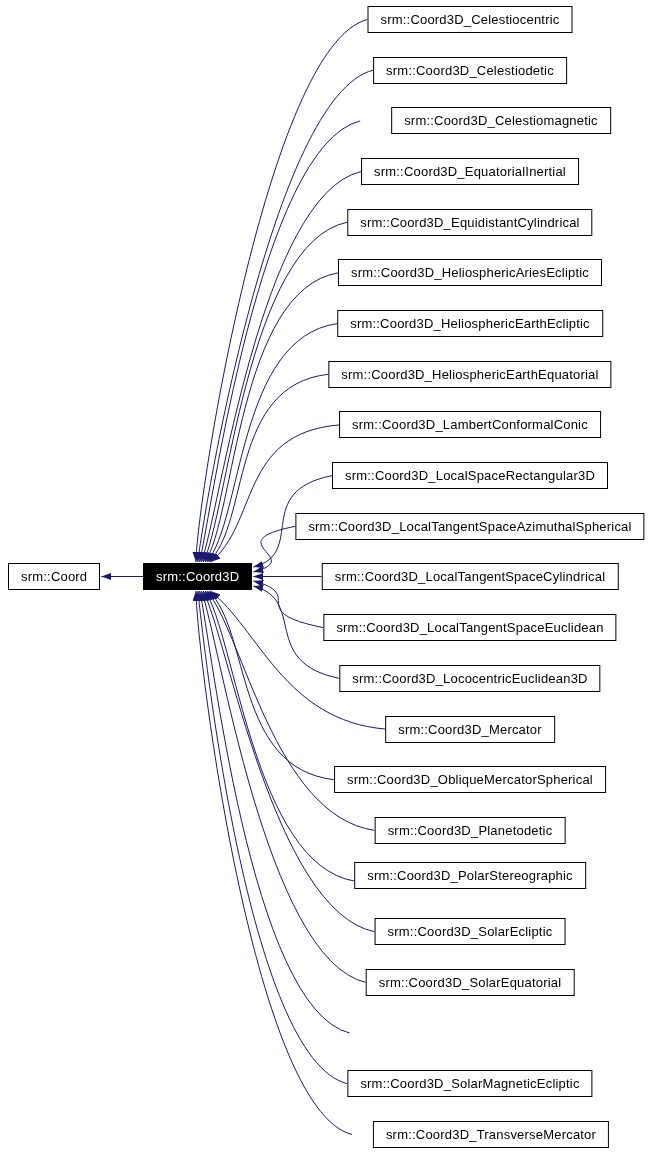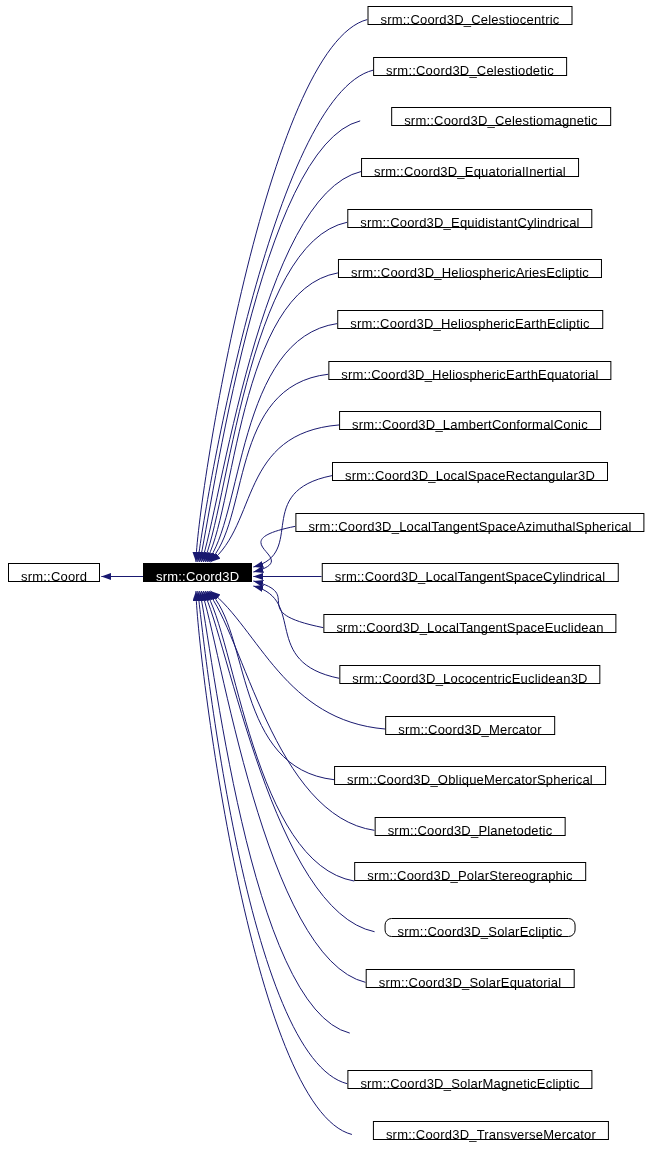--- a/index.html
+++ b/index.html
@@ -8,21 +8,21 @@
     width: 648px;
     height: 1152px;
     overflow: hidden;
     background: #ffffff;
     font-family: "Liberation Sans", sans-serif;
   }
   #edges { position: absolute; left: 0; top: 0; }
   .node {
     position: absolute;
     box-sizing: border-box;
-    height: 19px;
+    height: 27px;
     line-height: 25px;
     border: 1px solid #000000;
     background: #ffffff;
     color: #000000;
     font-size: 13px;
     letter-spacing: 0.2px;
     padding: 0 12px;
     white-space: nowrap;
     text-align: center;
     cursor: pointer;
@@ -84,17 +84,17 @@
     <div class="node derived" style="left: 470px; top: 411.44px;">srm::Coord3D_LambertConformalConic</div>
     <div class="node derived" style="left: 470px; top: 462.12px;">srm::Coord3D_LocalSpaceRectangular3D</div>
     <div class="node derived" style="left: 470px; top: 512.8px;">srm::Coord3D_LocalTangentSpaceAzimuthalSpherical</div>
     <div class="node derived" style="left: 470px; top: 563.48px;">srm::Coord3D_LocalTangentSpaceCylindrical</div>
     <div class="node derived" style="left: 470px; top: 614.16px;">srm::Coord3D_LocalTangentSpaceEuclidean</div>
     <div class="node derived" style="left: 470px; top: 664.84px;">srm::Coord3D_LococentricEuclidean3D</div>
     <div class="node derived" style="left: 470px; top: 715.52px;">srm::Coord3D_Mercator</div>
     <div class="node derived" style="left: 470px; top: 766.2px;">srm::Coord3D_ObliqueMercatorSpherical</div>
     <div class="node derived" style="left: 470px; top: 816.88px;">srm::Coord3D_Planetodetic</div>
     <div class="node derived" style="left: 470px; top: 862px; text-align: center;">srm::Coord3D_PolarStereographic</div>
-    <div class="node derived" style="left: 480px; top: 918.24px; border-radius: 7px;">srm::Coord3D_SolarEcliptic</div>
+    <div class="node derived" style="left: 470px; top: 918.24px;">srm::Coord3D_SolarEcliptic</div>
     <div class="node derived" style="left: 470px; top: 968.92px;">srm::Coord3D_SolarEquatorial</div>
     <div class="node derived" style="left: 470px; top: 1070.28px;">srm::Coord3D_SolarMagneticEcliptic</div>
     <div class="node derived" style="left: 470px; top: 1120.96px; margin-left: 21px;">srm::Coord3D_TransverseMercator</div>
   </div>
 
 </body></html>

